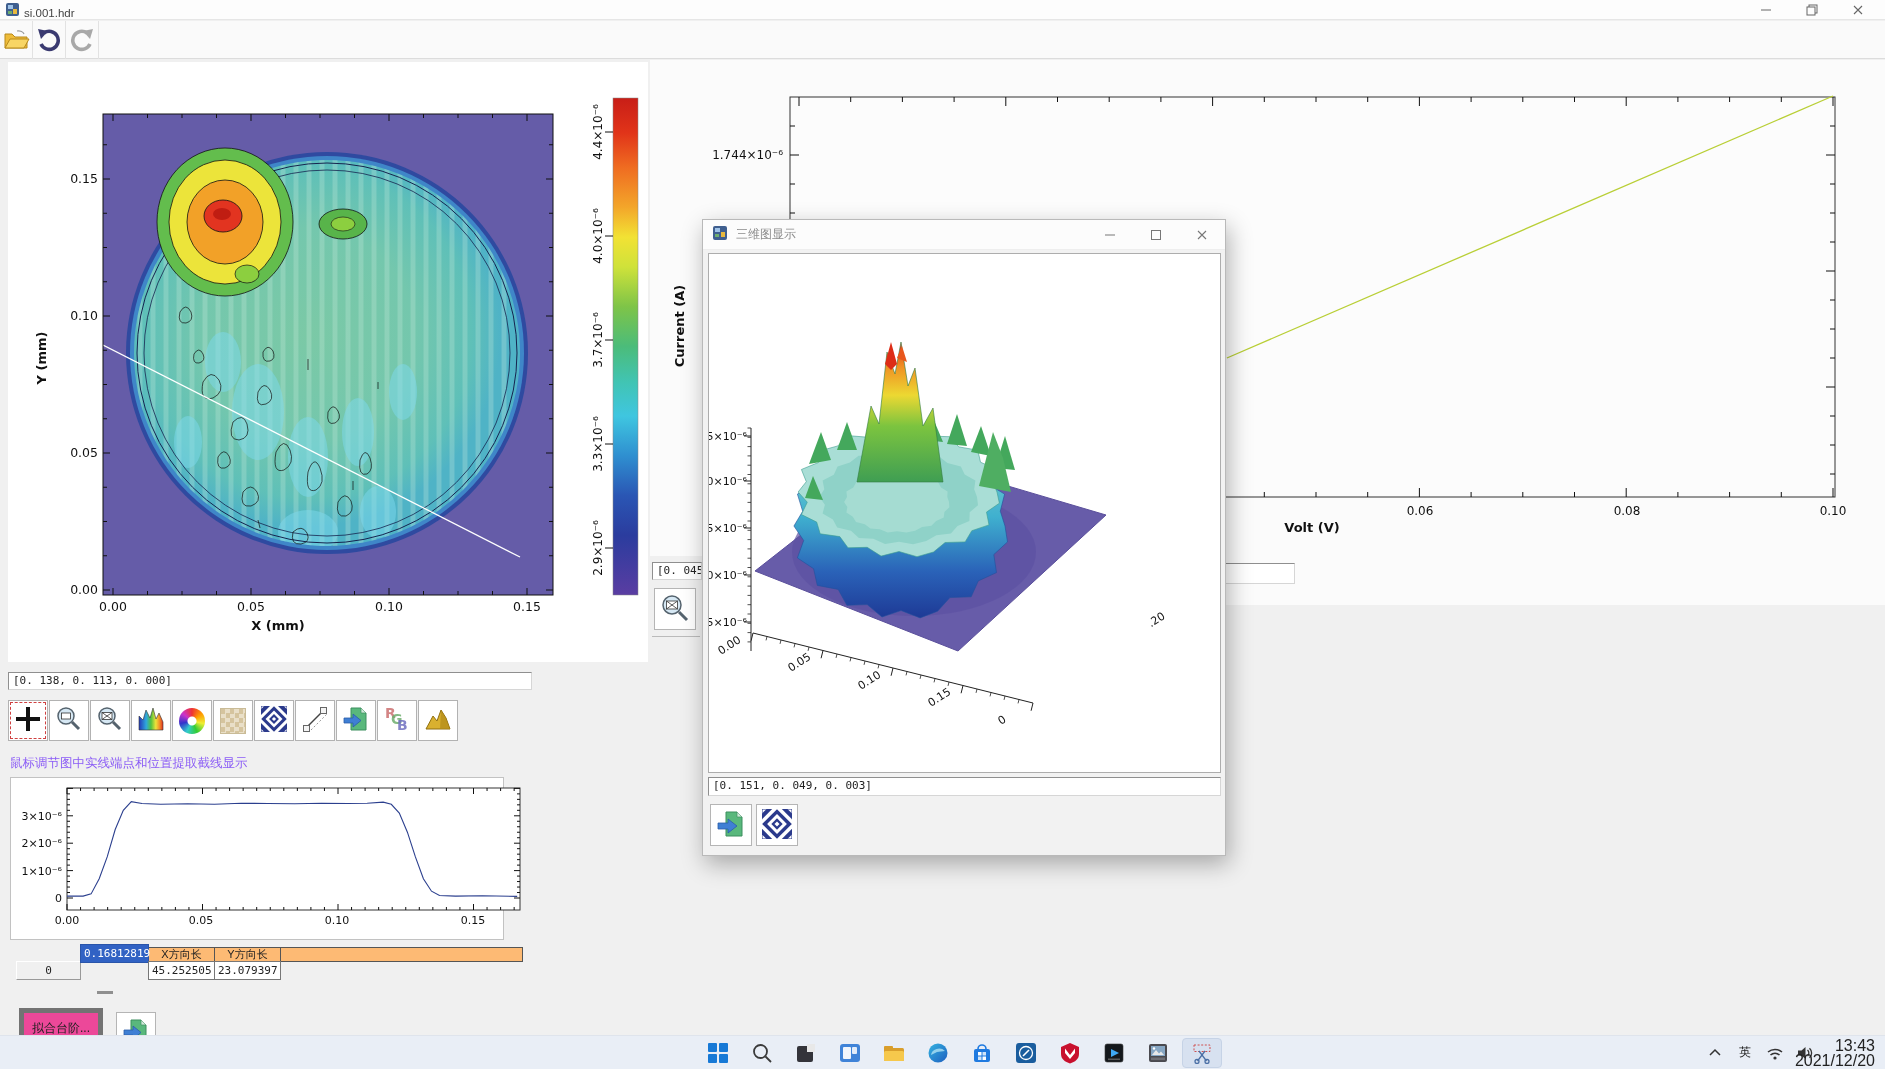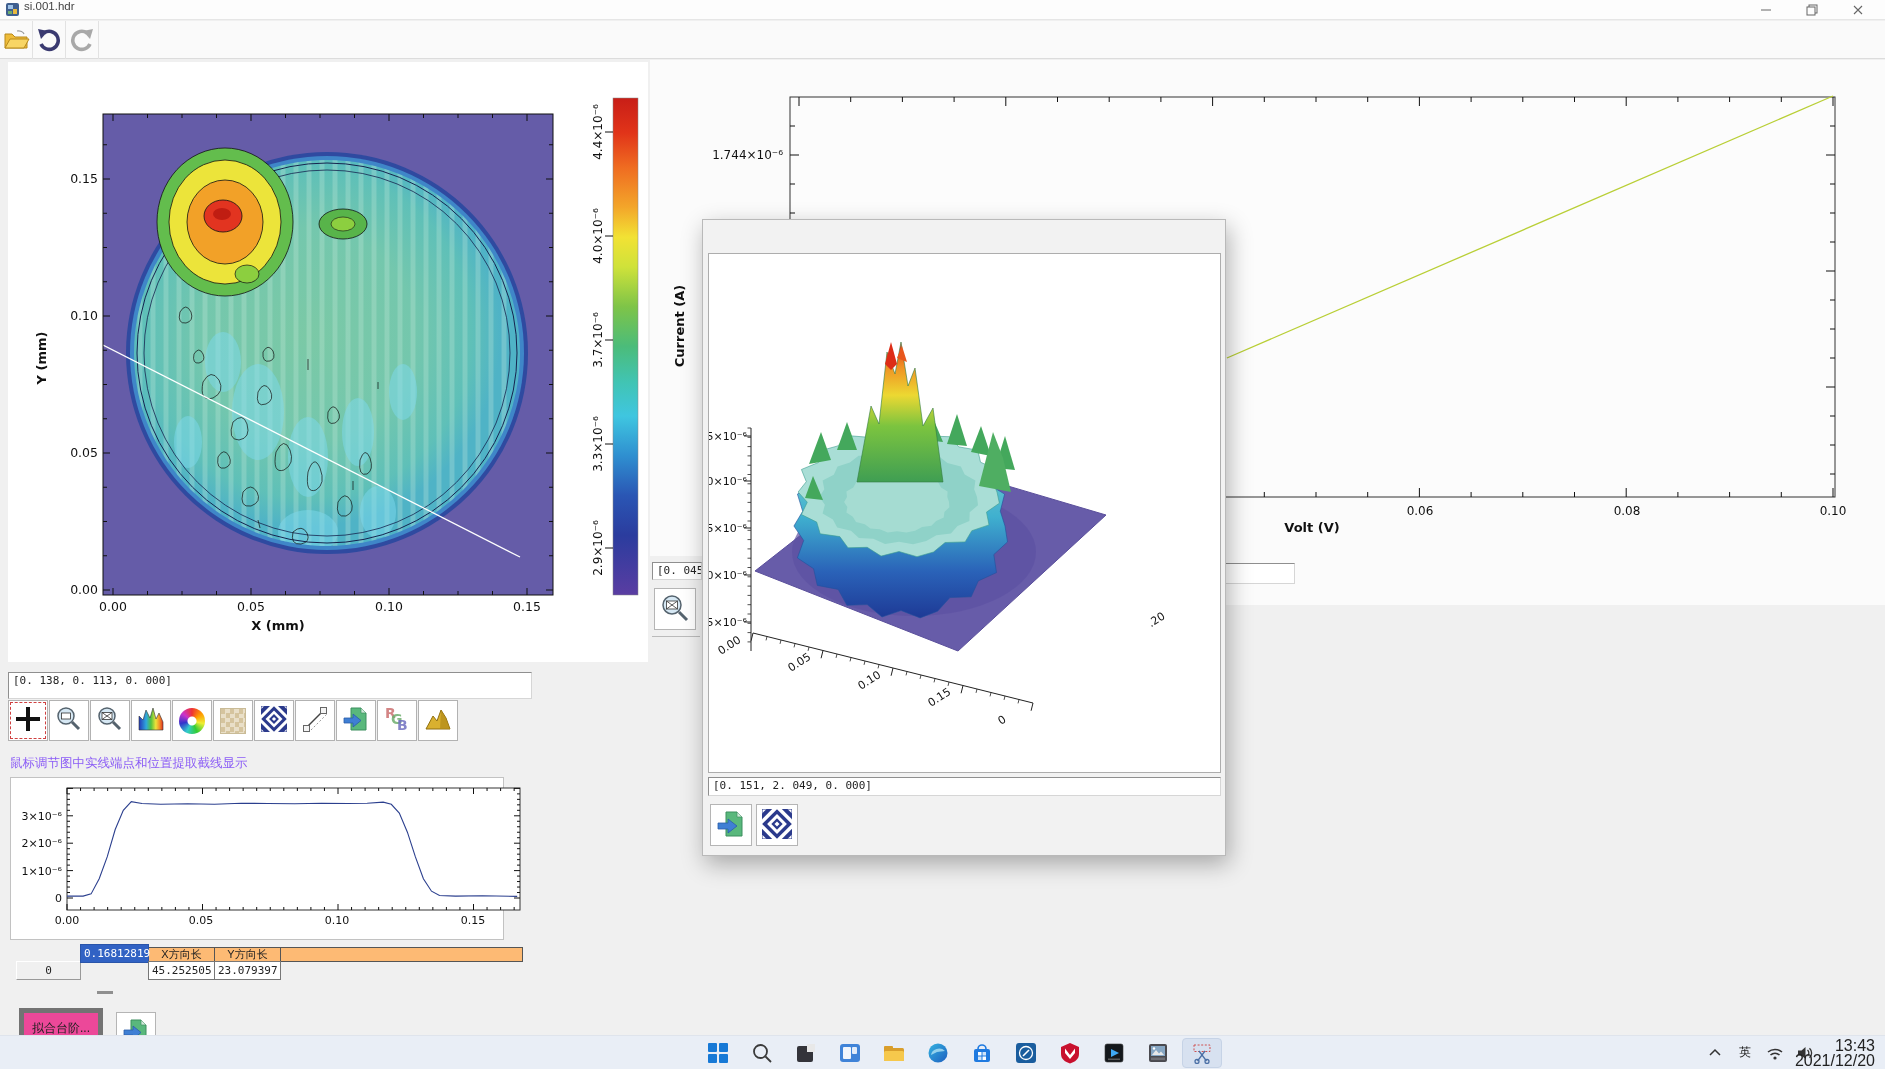--- a/index.html
+++ b/index.html
@@ -1,18 +1,18 @@
 <!DOCTYPE html>
 <html><head>
 <meta charset="utf-8">
 <style>
 *{margin:0;padding:0;box-sizing:border-box}
 html,body{width:1885px;height:1069px;background:#f0f0f0;font-family:"Liberation Sans","DejaVu Sans",sans-serif;overflow:hidden;position:relative;font-size:12px;color:#222}
 .abs{position:absolute}
-.titlebar{left:0;top:0;width:1885px;height:20px;background:#fdfdfd;border-bottom:1px solid #e6e6e6;display:flex;align-items:flex-start}
+.titlebar{left:0;top:0;width:1885px;height:20px;background:#fdfdfd;border-bottom:1px solid #e6e6e6;display:flex;align-items:flex-end}
 .titletext{font-size:11.5px;color:#444;margin-left:6px}
 .winbtn{width:46px;height:20px;display:flex;align-items:center;justify-content:center;color:#555}
 .maintoolbar{left:0;top:21px;width:1885px;height:38px;background:#fafafa;border-bottom:1px solid #dcdcdc;display:flex}
 .tbcell{width:33px;height:38px;border-right:1px solid #e2e2e2;display:flex;align-items:center;justify-content:center}
 .panel-white{background:#fff}
 .sunken{background:#fff;border:1px solid #8f8f8f;border-right-color:#d6d6d6;border-bottom-color:#d6d6d6;font-family:"DejaVu Sans Mono","Liberation Mono",monospace;font-size:11px;color:#222;padding:1px 4px;line-height:14px;white-space:nowrap;overflow:hidden}
 .toolbtn{width:40px;height:41px;background:#fff;border:1px solid #b2b2b2;display:flex;align-items:center;justify-content:center;margin-right:1px;position:relative}
 .toolbtn.sel{outline:1px dashed #d04040;outline-offset:-3px}
 .colorwheel{width:26px;height:26px;border-radius:50%;background:radial-gradient(circle,#fff 0 4px,rgba(255,255,255,0) 5px),conic-gradient(#e33,#f90,#ee3,#3c3,#3cc,#33c,#c3c,#e33)}
 .mosaic{width:26px;height:26px;background:repeating-conic-gradient(#e9dfc8 0 25%,#d5c49e 0 50%);background-size:9px 9px;border:1px solid #c9bb97}
@@ -289,21 +289,21 @@
   <g font-size="12" fill="#111">
     <text transform="rotate(-90 594 70)" x="594" y="70" text-anchor="middle">4.4×10⁻⁶</text>
     <text transform="rotate(-90 594 174)" x="594" y="174" text-anchor="middle">4.0×10⁻⁶</text>
     <text transform="rotate(-90 594 278)" x="594" y="278" text-anchor="middle">3.7×10⁻⁶</text>
     <text transform="rotate(-90 594 382)" x="594" y="382" text-anchor="middle">3.3×10⁻⁶</text>
     <text transform="rotate(-90 594 486)" x="594" y="486" text-anchor="middle">2.9×10⁻⁶</text>
   </g>
 </svg>
 </div>
 
-<div class="abs sunken" style="left:8px;top:672px;width:524px;height:27px">[0. 138, 0. 113, 0. 000]</div>
+<div class="abs sunken" style="left:8px;top:672px;width:524px;height:18px">[0. 138, 0. 113, 0. 000]</div>
 
 <div class="abs" style="left:8px;top:700px;display:flex">
   <div class="toolbtn sel">
       <span><svg width="28" height="28">
           <rect x="12" y="2" width="4" height="24" fill="#111"></rect>
           <rect x="2" y="12" width="24" height="4" fill="#111"></rect>
         </svg></span>
     </div>
   <div class="toolbtn">
       <span><svg width="26" height="26">
@@ -628,20 +628,48 @@
           <circle cx="12" cy="12" r="9" fill="#d6e8f4" stroke="#55636e" stroke-width="1.5"></circle>
           <line x1="19" y1="19" x2="27" y2="27" stroke="#55636e" stroke-width="3"></line>
           <rect x="6.5" y="8" width="11" height="8" fill="#fff" stroke="#333" stroke-width=".8"></rect>
           <path d="M6.5 8 L17.5 16 M17.5 8 L6.5 16" stroke="#333" stroke-width=".8"></path>
         </svg></span>
   </div>
   <div class="abs" style="left:2px;top:80px;width:48px;border-top:1px solid #bbb"></div>
 </div>
 
 <div class="abs dialog">
+  <div class="dlg-title">
+    <span style="margin-left:10px">
+      <svg width="15" height="15">
+          <rect width="14" height="14" rx="2" fill="#3f5f8f"></rect>
+          <rect x="2" y="2" width="5" height="4" fill="#9fc3e8"></rect>
+          <rect x="8" y="6" width="4" height="5" fill="#e8b93f"></rect>
+          <rect x="2" y="8" width="4" height="3" fill="#6fae6f"></rect>
+        </svg>
+    </span>
+    <span class="t">三维图显示</span>
+    <div style="margin-left:auto;display:flex">
+      <div class="dlgbtn">
+          <svg width="12" height="12">
+            <line x1="1" y1="6" x2="11" y2="6" stroke="#777" stroke-width="1"></line>
+          </svg>
+        </div>
+      <div class="dlgbtn">
+          <svg width="12" height="12">
+            <rect x="1.5" y="1.5" width="9" height="9" fill="none" stroke="#777"></rect>
+          </svg>
+        </div>
+      <div class="dlgbtn">
+          <svg width="12" height="12">
+            <path d="M2 2 L10 10 M10 2 L2 10" stroke="#777" stroke-width="1.1"></path>
+          </svg>
+        </div>
+    </div>
+  </div>
   <div class="dlg-content">
     <svg width="513" height="520">
       <defs>
         <linearGradient id="gSkirt" x1="0" y1="0" x2="0" y2="1">
           <stop offset="0" stop-color="#8fd8cf"></stop>
             <stop offset=".45" stop-color="#3fb0cf"></stop>
             <stop offset=".75" stop-color="#2a62b8"></stop>
             <stop offset="1" stop-color="#1e3a96"></stop>
         </linearGradient>
         <linearGradient id="gPeak" x1="0" y1="0" x2="0" y2="1">
@@ -738,21 +766,21 @@
         <text x="38" y="325" text-anchor="end">.0×10⁻⁶</text>
         <text x="38" y="372" text-anchor="end">.5×10⁻⁶</text>
         <text x="12" y="401" transform="rotate(-33 12 401)">0.00</text>
         <text x="82" y="418" transform="rotate(-33 82 418)">0.05</text>
         <text x="152" y="436" transform="rotate(-33 152 436)">0.10</text>
         <text x="222" y="453" transform="rotate(-33 222 453)">0.15</text>
         <text x="292,471" transform="rotate(-33 292 471)" y="471">0.20</text>
       </g>
     </svg>
   </div>
-  <div class="abs sunken" style="left:5px;top:557px;width:513px;height:19px">[0. 151, 2. 049, 0. 000]</div>
+  <div class="abs sunken" style="left:5px;top:557px;width:513px;height:19px">[0. 151, 0. 049, 0. 003]</div>
   <div class="abs iconbtn" style="left:7px;top:584px;width:42px;height:42px">
     <span><svg width="28" height="28">
           <path d="M9 2 h11 l5 5 v19 h-16 z" fill="#59b87c" stroke="#3d8f5f"></path>
           <path d="M20 2 v5 h5" fill="#cfe9d9" stroke="#3d8f5f" stroke-width=".7"></path>
           <path d="M1 13 h10 v-4 l9 7 -9 7 v-4 h-10 z" fill="#3f7fd4" stroke="#2c5da8" stroke-width=".8"></path>
         </svg></span>
   </div>
   <div class="abs iconbtn" style="left:53px;top:584px;width:42px;height:42px">
     <span><svg width="30" height="30">
           <rect width="30" height="30" fill="#fff" stroke="#2b3a8c"></rect>

